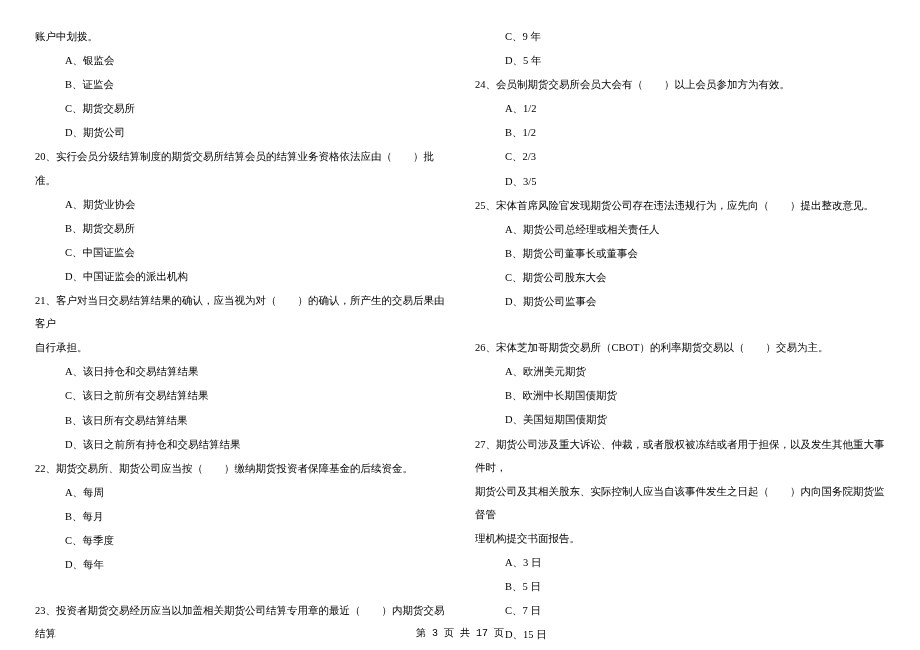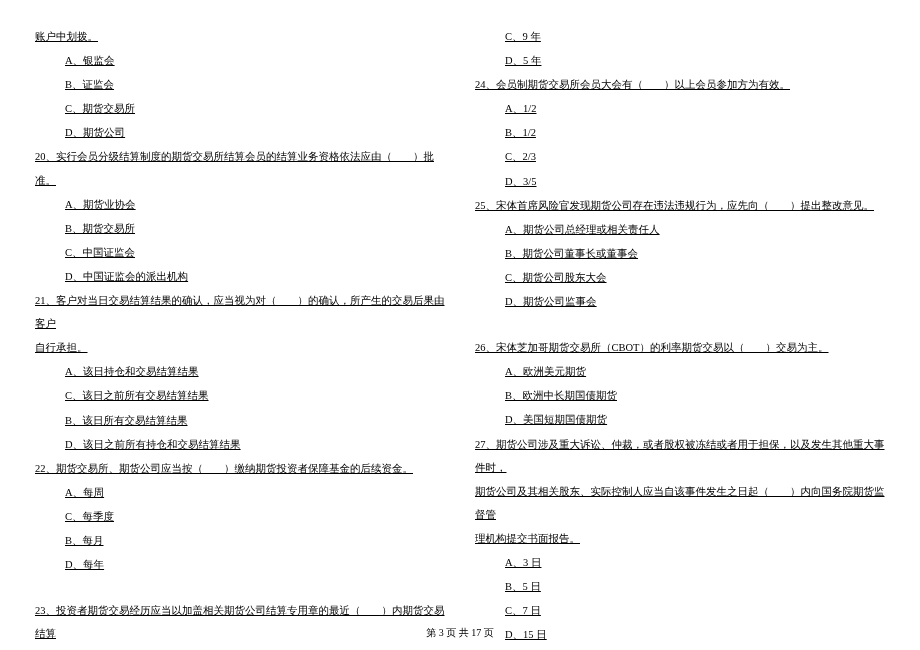--- a/index.html
+++ b/index.html
@@ -20,36 +20,36 @@
       display: flex;
       padding: 25px 35px 10px 35px;
       gap: 30px;
     }
     .column {
       flex: 1;
       line-height: 2.2;
     }
     .line {
       margin-bottom: 1px;
-      text-decoration: underline;
     }
     .indent-1 {
       padding-left: 30px;
     }
     .indent-0 {
       padding-left: 0;
     }
     .footer {
       position: absolute;
       bottom: 10px;
       left: 0;
       right: 0;
       text-align: center;
       font-size: 10px;
       color: #000000;
+      font-family: Liberation Mono, monospace;
     }
     .spacer {
       height: 22px;
     }
   </style>
 </head>
 <body>
 
 <div class="page">
   <div class="column" id="left-col">
@@ -64,22 +64,22 @@
       <div class="line indent-1">C、中国证监会</div>
       <div class="line indent-1">D、中国证监会的派出机构</div>
       <div class="line indent-0">21、客户对当日交易结算结果的确认，应当视为对（　　）的确认，所产生的交易后果由客户</div>
       <div class="line indent-0">自行承担。</div>
       <div class="line indent-1">A、该日持仓和交易结算结果</div>
       <div class="line indent-1">C、该日之前所有交易结算结果</div>
       <div class="line indent-1">B、该日所有交易结算结果</div>
       <div class="line indent-1">D、该日之前所有持仓和交易结算结果</div>
       <div class="line indent-0">22、期货交易所、期货公司应当按（　　）缴纳期货投资者保障基金的后续资金。</div>
       <div class="line indent-1">A、每周</div>
+      <div class="line indent-1">B、每月</div>
       <div class="line indent-1">C、每季度</div>
-      <div class="line indent-1">B、每月</div>
       <div class="line indent-1">D、每年</div>
       <div class="spacer"></div>
       <div class="line indent-0">23、投资者期货交易经历应当以加盖相关期货公司结算专用章的最近（　　）内期货交易结算</div>
       <div class="line indent-0">单作为证明。</div>
     </div>
   <div class="column" id="right-col">
       <div class="line indent-1">C、9 年</div>
       <div class="line indent-1">D、5 年</div>
       <div class="line indent-0">24、会员制期货交易所会员大会有（　　）以上会员参加方为有效。</div>
       <div class="line indent-1">A、1/2</div>

